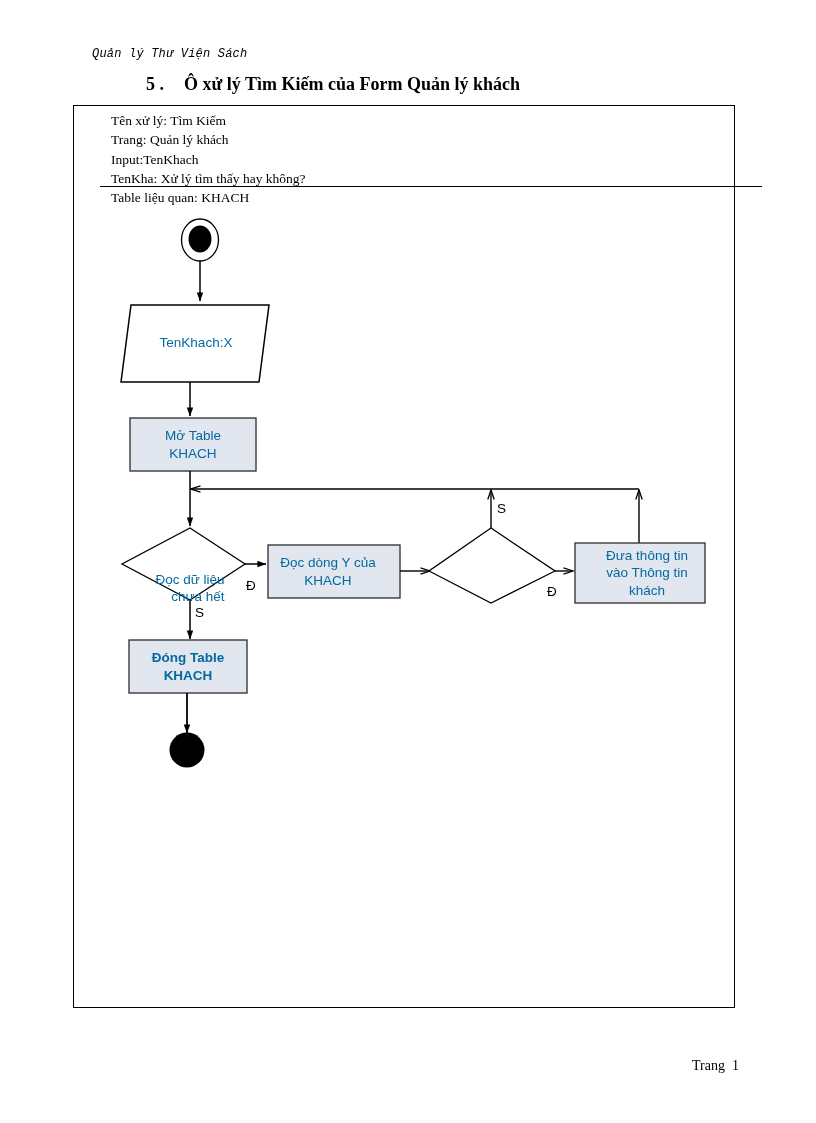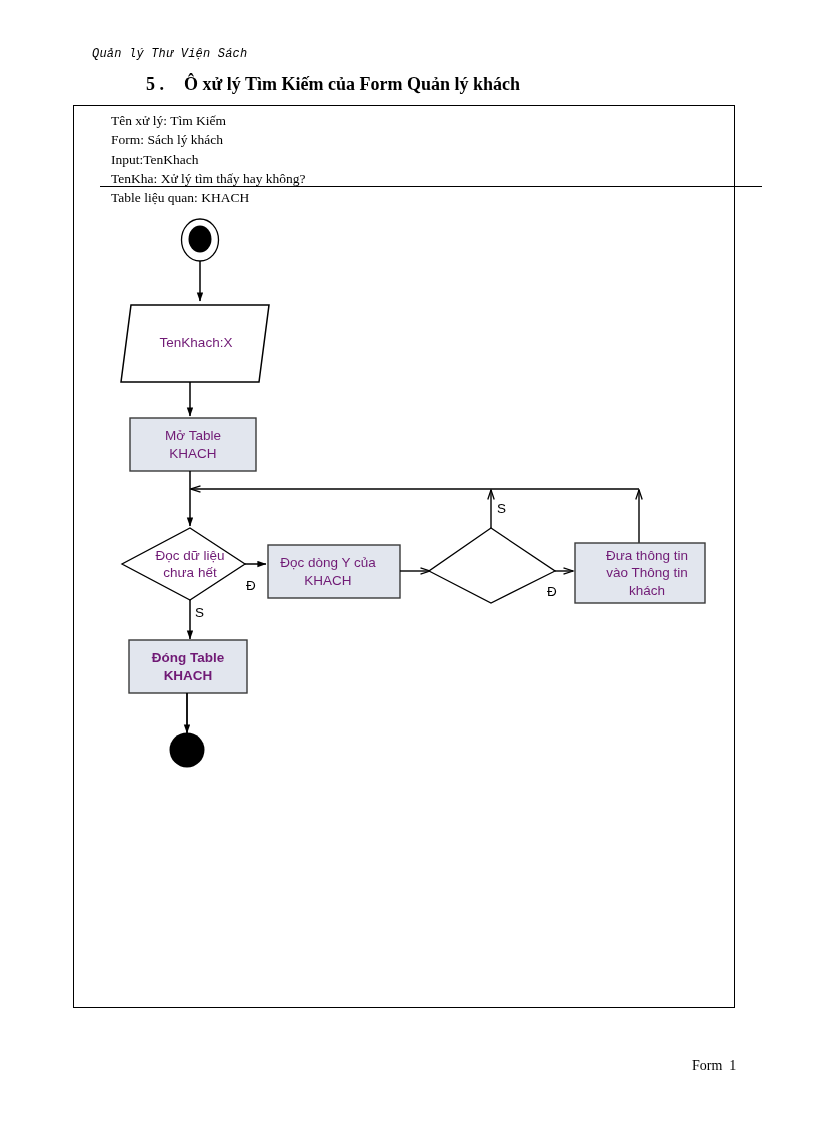--- a/index.html
+++ b/index.html
@@ -85,21 +85,21 @@
     top: 0;
   }
 
   
   .node-text {
     position: absolute;
     font-family: "Liberation Sans", sans-serif;
     font-size: 13.5px;
     line-height: 17.5px;
     text-align: center;
-    color: #701a75;
+    color: #0369a1;
     white-space: pre-line;
     display: flex;
     align-items: center;
     justify-content: center;
   }
   .edge-label {
     position: absolute;
     font-family: "Liberation Sans", sans-serif;
     font-size: 13.5px;
     color: #000000;
@@ -125,21 +125,21 @@
 
 <div class="doc-section-title">
   <span class="num">5 .</span><span>Ô xử lý Tìm Kiếm của Form Quản lý khách</span>
 </div>
 
 <div class="page-frame"></div>
 
 <div class="info-box">
   <div class="info-lines">
     <div>Tên xử lý:  Tìm  Kiếm</div>
-    <div>Form:  Sách lý khách</div>
+    <div>Trang:  Quản lý khách</div>
     <div>Input:TenKhach</div>
     <div>TenKha:  Xử lý tìm  thấy  hay  không?</div>
     <div>Table  liệu  quan:  KHACH</div>
   </div>
 </div>
 
 <div class="flow-canvas">
 
   <svg width="662" height="903" viewBox="0 0 662 903">
     <defs>
@@ -193,21 +193,21 @@
     <line x1="114" y1="588" x2="114" y2="628" stroke="#000000" stroke-width="1.8" marker-end="url(#arrow)"></line>
 
     <circle cx="114" cy="645" r="17.5" fill="#000000"></circle>
   </svg>
 
   <div class="node-text" style="left:60px; top:224px; width:126px; height:28px;">TenKhach:X</div>
 
   <div class="node-text" style="left:57px; top:313px; width:126px; height:53px;border-radius:18px;">Mở Table
 KHACH</div>
 
-  <div class="node-text" style="left:49px; top:432px; width:136px; height:54px;">Đọc dữ liệu
+  <div class="node-text" style="left:49px; top:456px; width:136px; height:54px;text-align:right;">Đọc dữ liệu
 chưa hết</div>
 
   <div class="node-text" style="left:195px; top:440px; width:120px; height:53px;">Đọc dòng Y của
 KHACH</div>
 
 
   <div class="node-text" style="left:502px; top:438px; width:144px; height:60px;">Đưa thông tin
 vào Thông tin
 khách</div>
 
@@ -218,14 +218,14 @@
 
   <div class="edge-label" style="left:122px; top:500px;">S</div>
 
   <div class="edge-label" style="left:474px; top:479px;">Đ</div>
 
   <div class="edge-label" style="left:424px; top:396px;">S</div>
 
 </div>
 
 <div class="doc-footer">
-  <span>Form</span><span class="pg">1</span>
+  <span>Trang</span><span class="pg">1</span>
 </div>
 
 </body></html>

